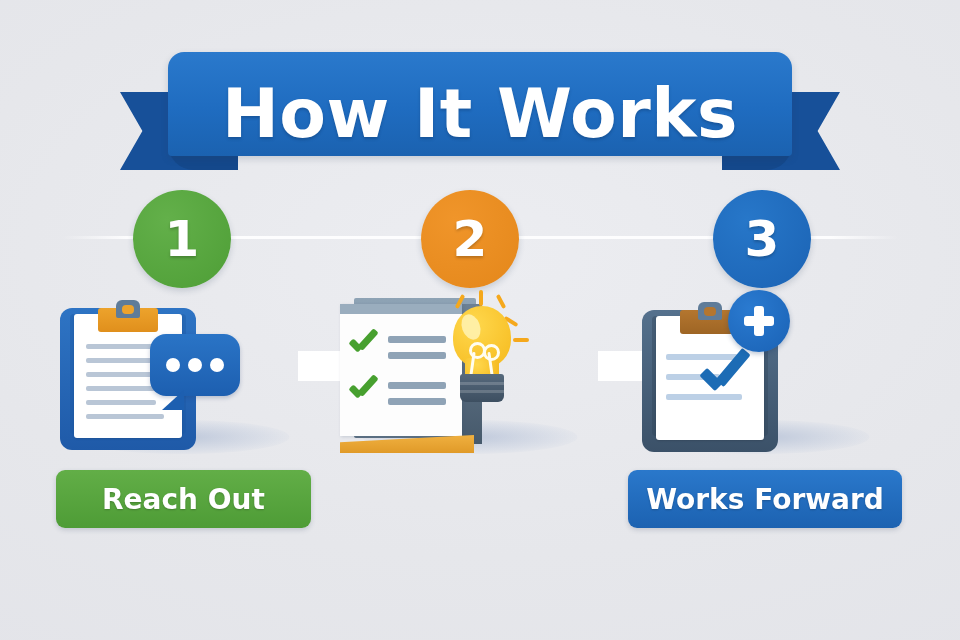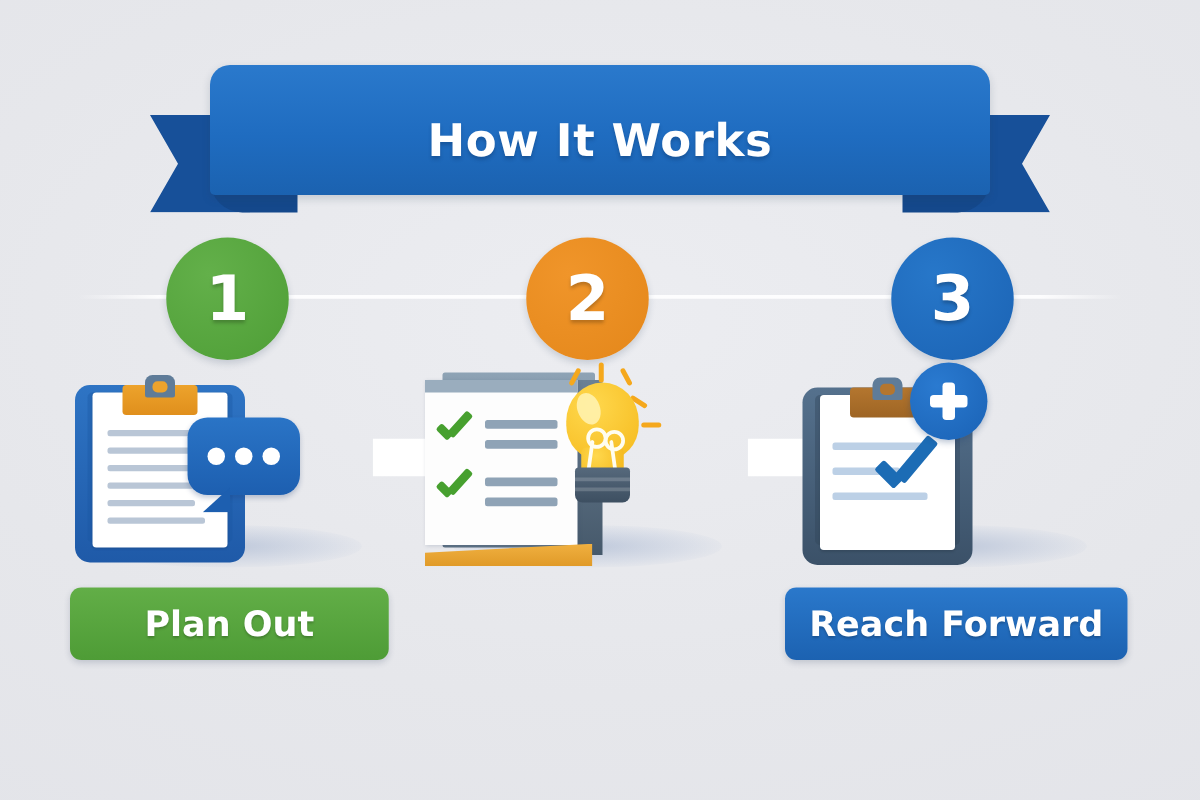--- a/index.html
+++ b/index.html
@@ -24,21 +24,21 @@
   .ribbon-fold.right{right:48px;border-bottom-right-radius:26px;}
   .ribbon-main{
     position:absolute;left:48px;top:0;width:624px;height:104px;
     background:linear-gradient(180deg,#2a79cc 0%,#1f6cc0 55%,#1b62b0 100%);
     border-radius:16px 16px 4px 4px;
     box-shadow:0 3px 7px rgba(40,60,90,.18);
   }
   .ribbon-title{
     position:absolute;left:0;top:0;width:100%;height:123px;
     display:flex;align-items:center;justify-content:center;
-    color:#ffffff;font-size:36px;font-weight:bold;letter-spacing:.5px;
+    color:#ffffff;font-size:68px;font-weight:bold;letter-spacing:.5px;
     text-shadow:0 2px 3px rgba(10,40,80,.3);
     font-family:"DejaVu Sans", sans-serif;
   }
 
   
   .connector{
     position:absolute;left:62px;top:236px;width:836px;height:3px;
     background:linear-gradient(90deg,rgba(255,255,255,0) 0%,#fdfdfe 8%,#fdfdfe 92%,rgba(255,255,255,0) 100%);
   }
 
@@ -319,16 +319,16 @@
         <div class="ln" style="top:92px;width:76px;"></div>
         <div class="bigchk"></div>
         <div class="clip"></div>
         <div class="clip-top"></div>
         <div class="clip-hole"></div>
       </div>
       <div class="plus-badge"></div>
     </div>
   </div>
 
-  <div class="label-btn b1">Plan Out</div>
-  <div class="label-btn b3">Reach Forward</div>
+  <div class="label-btn b1">Reach Out</div>
+  <div class="label-btn b3">Works Forward</div>
 
 </div>
 
 </body></html>

